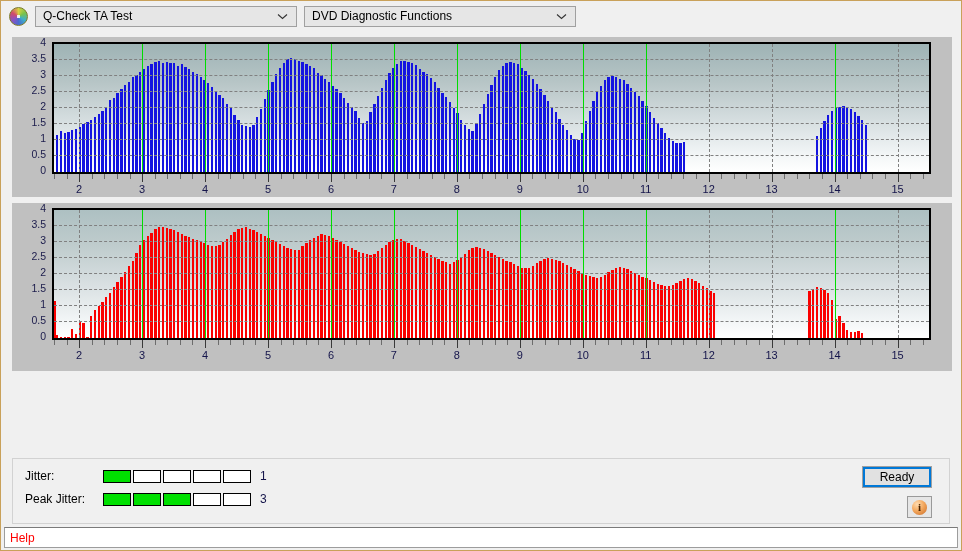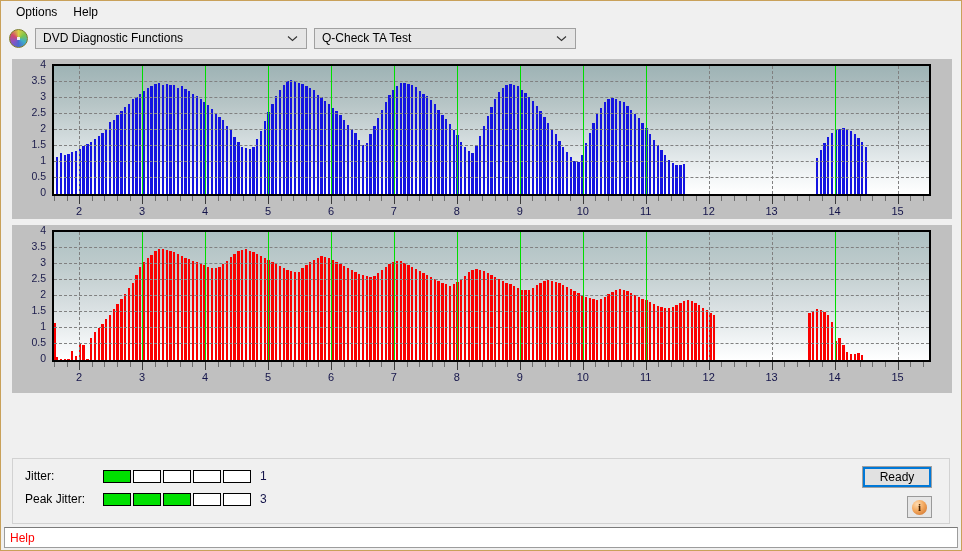--- a/index.html
+++ b/index.html
@@ -297,37 +297,33 @@
     font-size: 12px;
     color: #ff0000;
   }
 </style>
 </head>
 <body>
 
 <div class="window">
 
 
-  <div class="menubar">
-    <div class="menu-item">Options</div>
-    <div class="menu-item">Help</div>
-  </div>
 
   <div class="selector-row">
     <div class="disc-icon"></div>
-    <div class="combo" id="combo-function">
-      <span>DVD Diagnostic Functions</span>
+    <div class="combo" id="combo-test">
+      <span>Q-Check TA Test</span>
       <span class="arrow">
         <svg width="11" height="7" viewBox="0 0 11 7">
             <polyline points="1,1.5 5.5,5.5 10,1.5" fill="none" stroke="#333" stroke-width="1.1"></polyline>
           </svg>
       </span>
     </div>
-    <div class="combo" id="combo-test">
-      <span>Q-Check TA Test</span>
+    <div class="combo" id="combo-function">
+      <span>DVD Diagnostic Functions</span>
       <span class="arrow">
         <svg width="11" height="7" viewBox="0 0 11 7">
             <polyline points="1,1.5 5.5,5.5 10,1.5" fill="none" stroke="#333" stroke-width="1.1"></polyline>
           </svg>
       </span>
     </div>
   </div>
 
   <div class="charts-area">
     <div class="chart-panel" id="chart-panel-blue">

